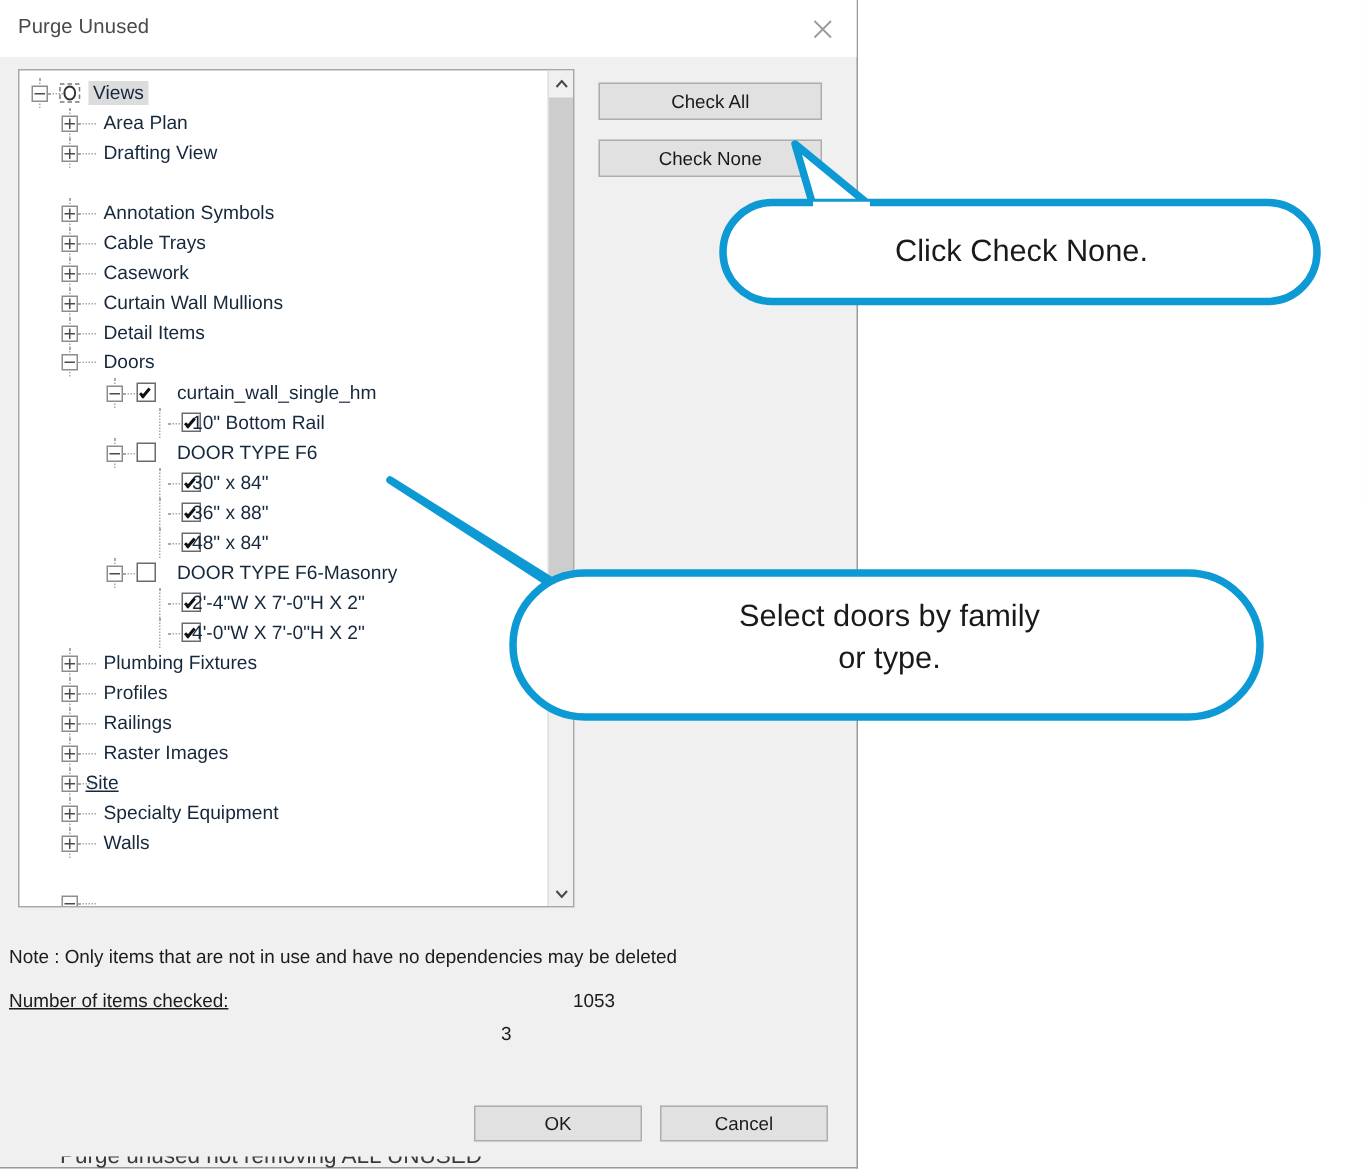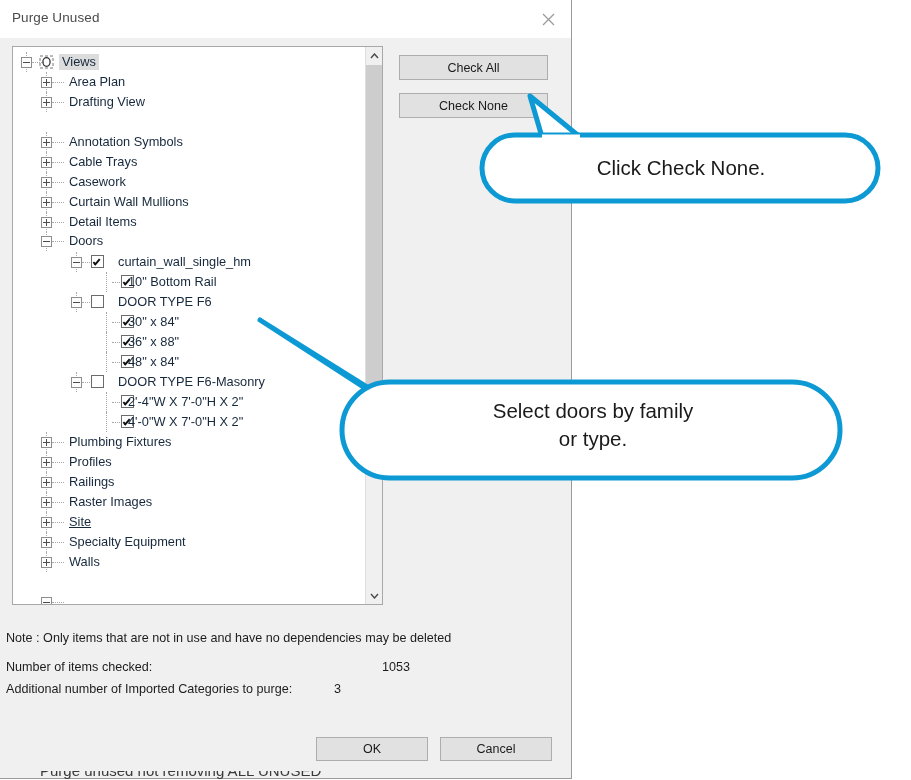--- a/index.html
+++ b/index.html
@@ -171,21 +171,21 @@
   #cancel-btn { left: 440px; top: 737px; width: 112px; height: 24px; }
 
   
   .foot {
     position: absolute;
     font-size: 12.6px;
     color: #1c1c1c;
     white-space: nowrap;
   }
   #note-line { left: 6px; top: 631px; }
-  #cnt-lbl   { left: 6px; top: 660px; }
+  #cnt-lbl   { left: 6px; top: 660px; text-decoration: underline; }
   #cnt-val   { left: 354px; top: 660px; margin-left: 28px; }
   #imp-lbl   { left: 6px; top: 682px; }
   #imp-val   { left: 334px; top: 682px; }
 
   
   .sliver {
     position: absolute; left: 0; top: 771px;
     width: 496px; height: 9px;
     overflow: hidden;
   }
@@ -367,21 +367,21 @@
           <div class="row" style="top: 445px;">
             <div class="vline" style="left: 33px; top: 0px; height: 20px;"></div>
             <div class="hline" style="left: 39px; width: 12px;"></div>
             <div class="exp plus" style="left: 28px;"></div>
             <span class="lbl" style="left: 56px;">Raster Images</span>
           </div>
           <div class="row" style="top: 465px;">
             <div class="vline" style="left: 33px; top: 0px; height: 20px;"></div>
             <div class="hline" style="left: 39px; width: 12px;"></div>
             <div class="exp plus" style="left: 28px;"></div>
-            <span class="lbl" style="left: 56px; text-decoration: underline;">Site</span>
+            <span class="lbl" style="left: 44px; text-decoration: underline;">Site</span>
           </div>
           <div class="row" style="top: 485px;">
             <div class="vline" style="left: 33px; top: 0px; height: 20px;"></div>
             <div class="hline" style="left: 39px; width: 12px;"></div>
             <div class="exp plus" style="left: 28px;"></div>
             <span class="lbl" style="left: 56px;">Specialty Equipment</span>
           </div>
           <div class="row" style="top: 505px;">
             <div class="vline" style="left: 33px; top: 0px; height: 20px;"></div>
             <div class="hline" style="left: 39px; width: 12px;"></div>
@@ -408,21 +408,20 @@
         </div>
       </div>
     </div>
 
     <div class="btn" id="check-all">Check All</div>
     <div class="btn" id="check-none">Check None</div>
 
     <div class="foot" id="note-line">Note : Only items that are not in use and have no dependencies may be deleted</div>
     <div class="foot" id="cnt-lbl">Number of items checked:</div>
     <div class="foot" id="cnt-val">1053</div>
-    <div class="foot" id="imp-lbl">Additional number of Imported Categories to purge:</div>
     <div class="foot" id="imp-val">3</div>
 
     <div class="btn" id="ok-btn">OK</div>
     <div class="btn" id="cancel-btn">Cancel</div>
 
     <div class="sliver">
       <span>Purge unused not removing ALL UNUSED</span>
     </div>
   </div>
 

